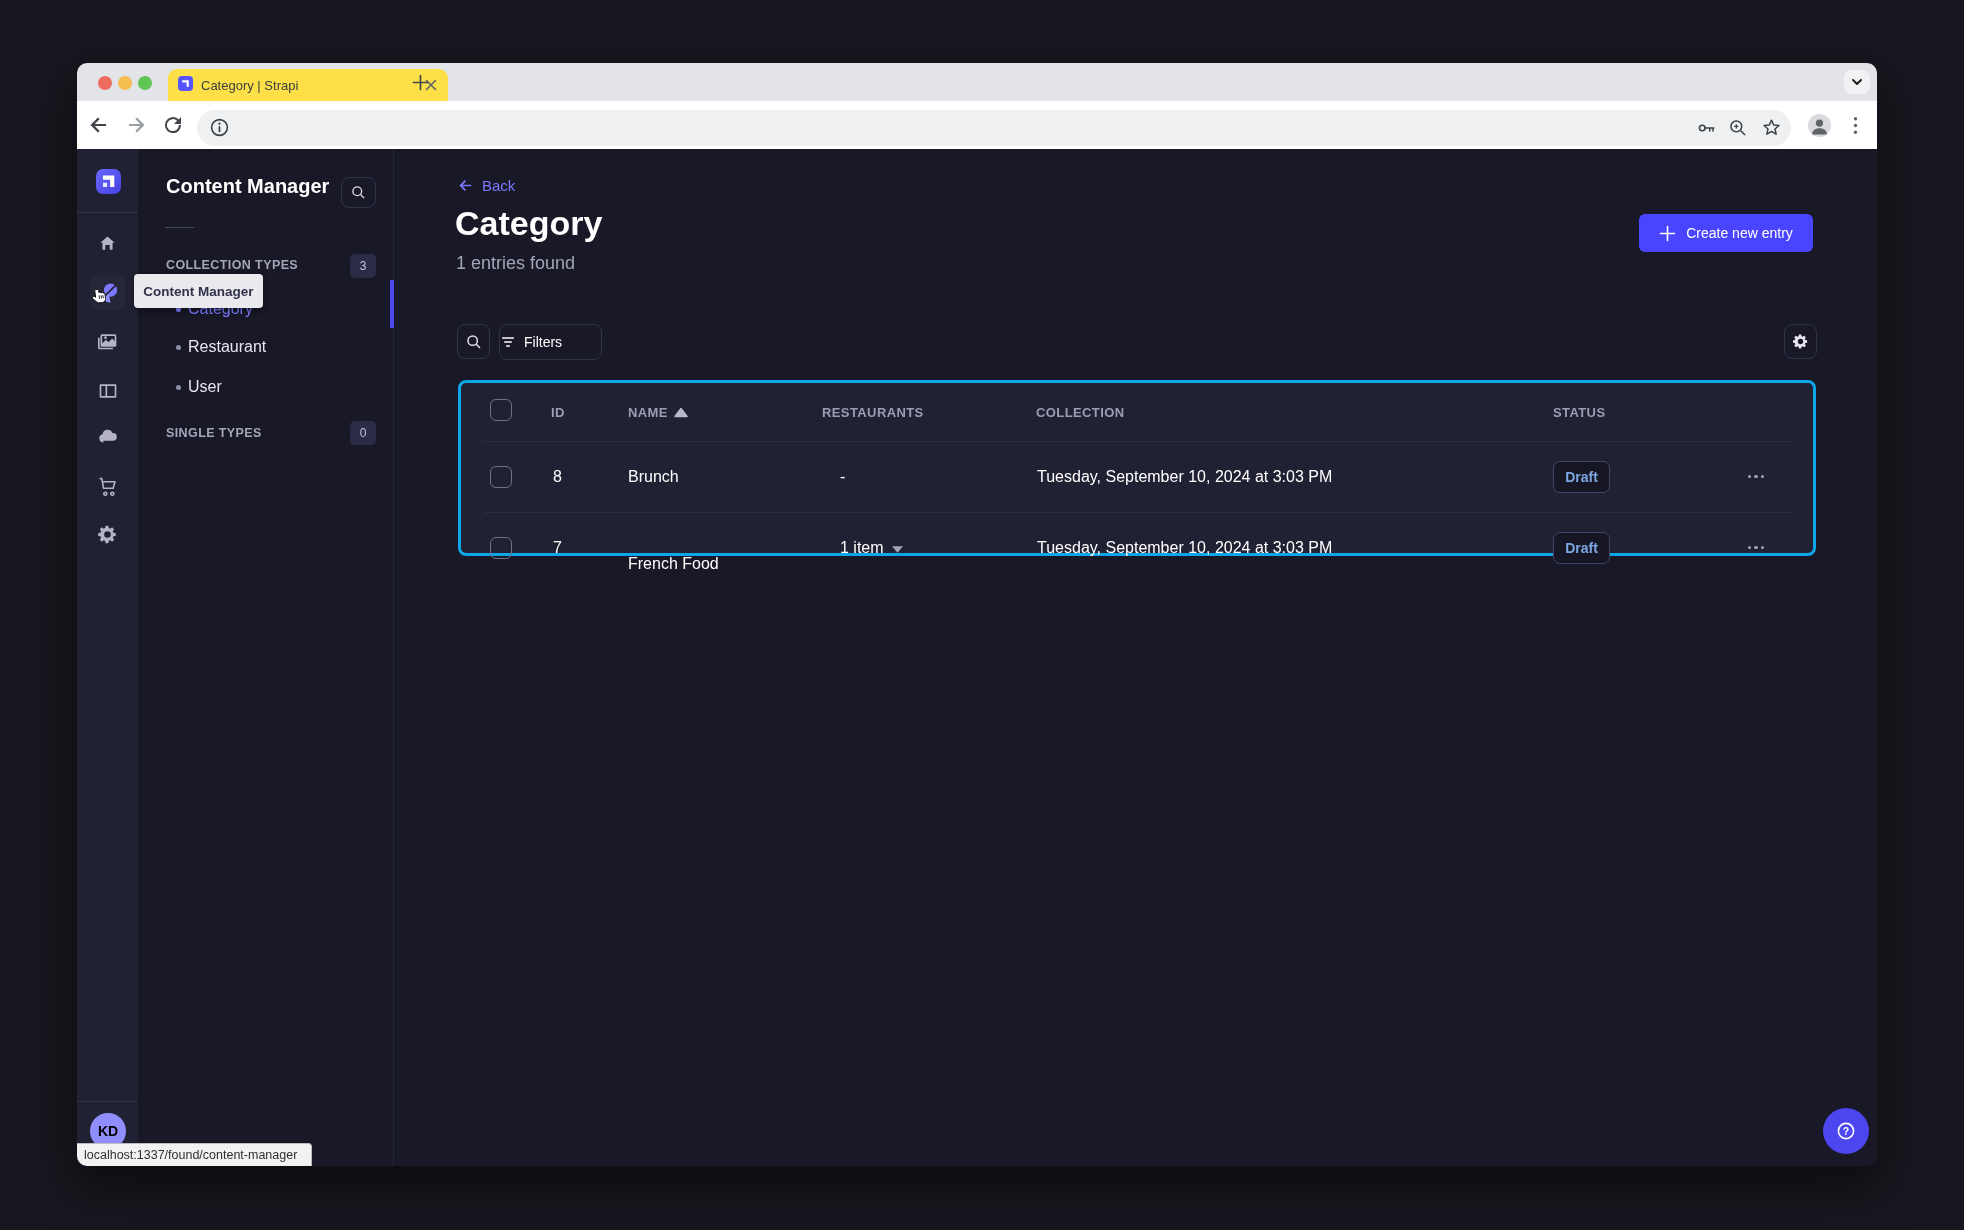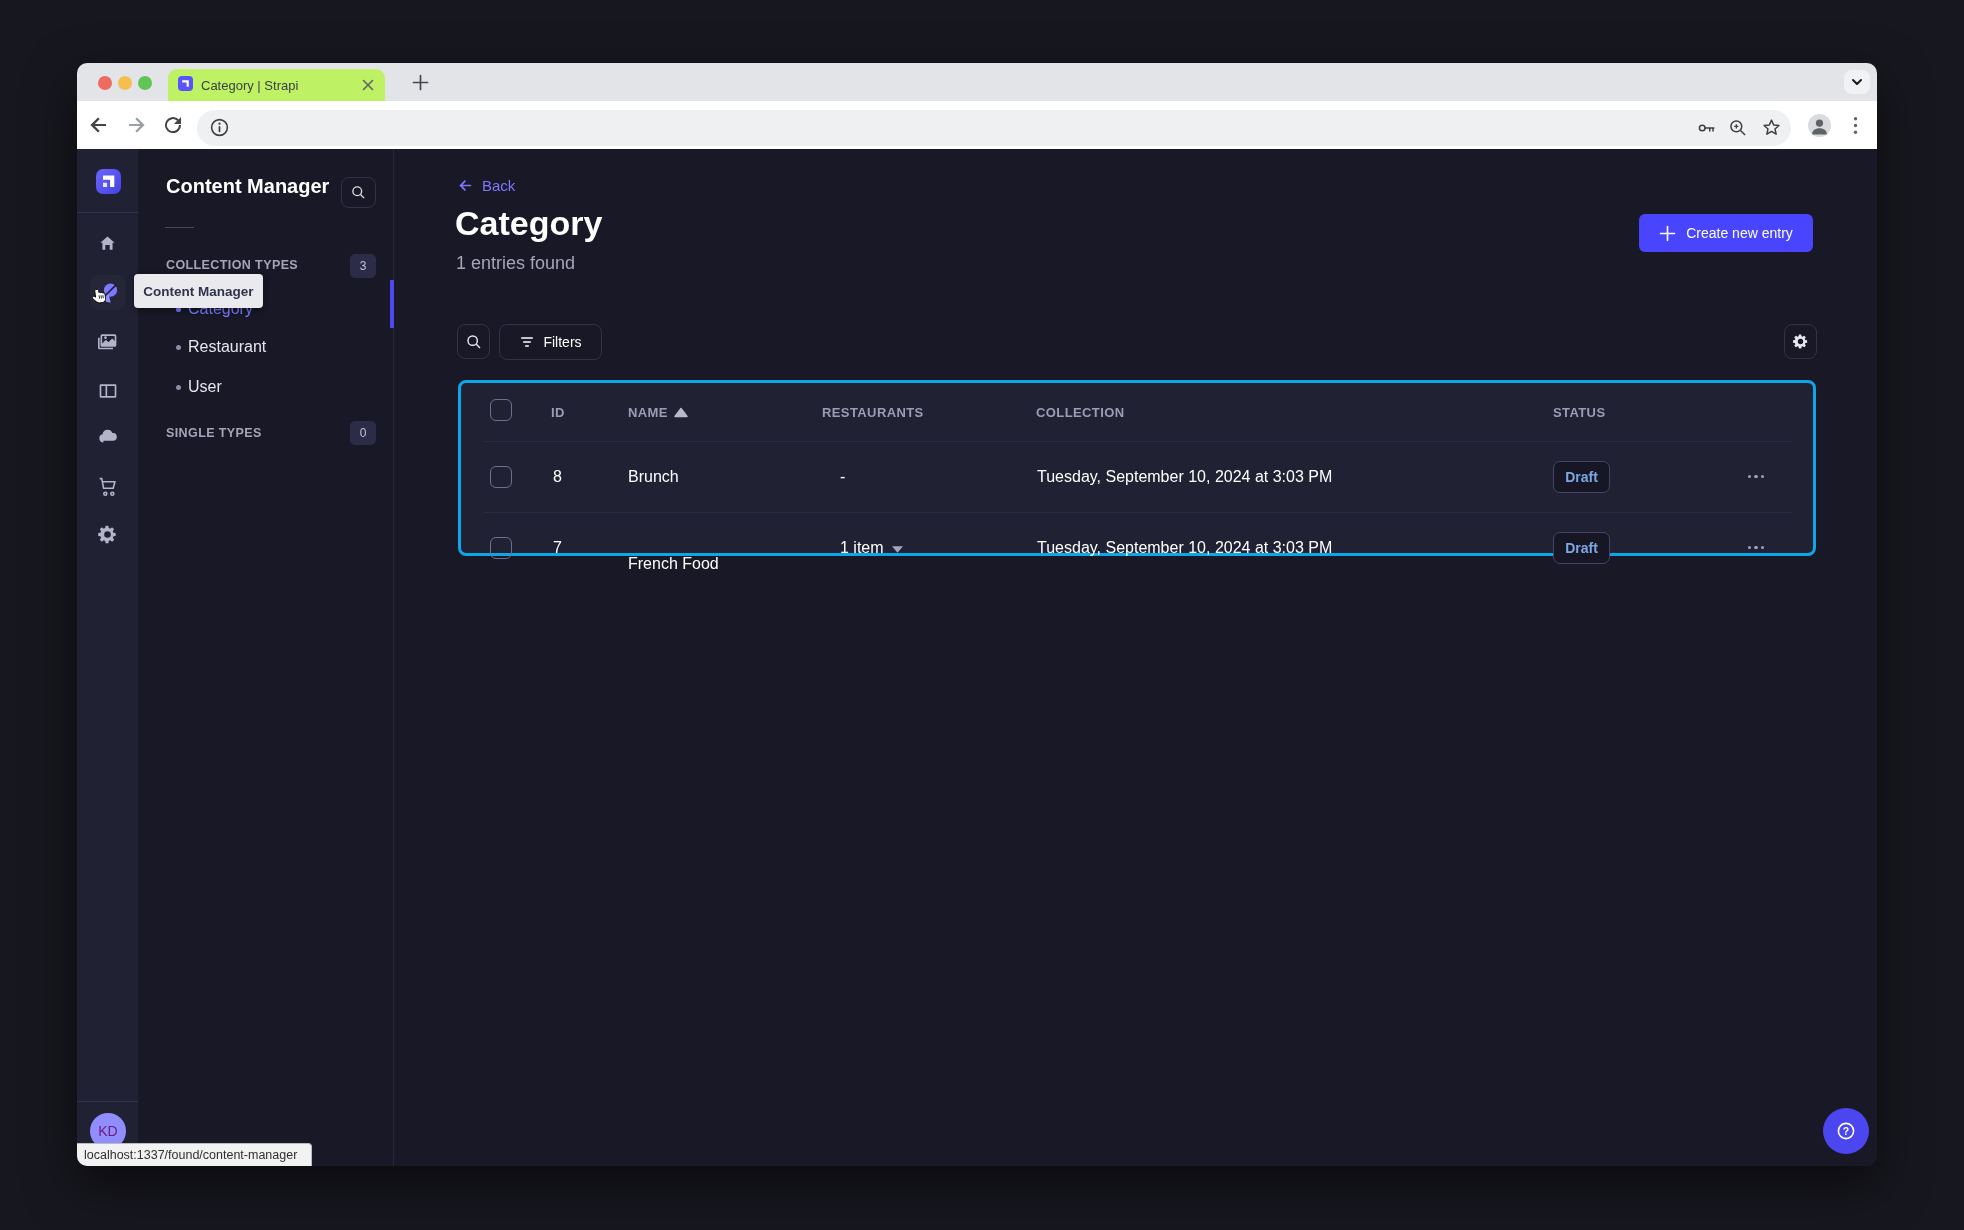--- a/index.html
+++ b/index.html
@@ -1,52 +1,52 @@
 <!DOCTYPE html>
 <html><head><meta charset="utf-8"><style>
 *{margin:0;padding:0;box-sizing:border-box}
 html,body{width:1964px;height:1230px;background:#17171f;font-family:"Liberation Sans",sans-serif;overflow:hidden}
 .abs{position:absolute}
 .win{position:absolute;left:77px;top:63px;width:1800px;height:1103px;border-radius:10px;overflow:hidden;background:#181826;box-shadow:0 18px 50px rgba(0,0,0,.55),inset -1px -1px 0 rgba(255,255,255,.06)}
 .tabstrip{position:absolute;left:0;top:0;width:100%;height:38px;background:#e2e4e8}
 .dot{position:absolute;width:14px;height:14px;border-radius:50%}
-.tab{position:absolute;left:91px;top:6px;width:217px;height:32px;background:#bef264;border-radius:9px 9px 0 0}
+.tab{position:absolute;left:91px;top:6px;width:280px;height:32px;background:#fde047;border-radius:9px 9px 0 0}
 .tabtitle{position:absolute;left:33px;top:9px;font-size:13px;color:#3c4043;white-space:nowrap}
 .favicon{position:absolute;left:10px;top:7px;width:15px;height:15px;border-radius:4px;background:#5753ff}
 .tabx{position:absolute;right:9px;top:8px;width:16px;height:16px;color:#5f6368}
 .newtab{position:absolute;left:335px;top:11px;width:17px;height:17px;color:#45494d}
 .tsbtn{position:absolute;right:7px;top:7px;width:26px;height:24px;border-radius:8px;background:#f1f2f4}
 .toolbar{position:absolute;left:0;top:38px;width:100%;height:48px;background:#fff}
 .pill{position:absolute;left:120px;top:9px;width:1594px;height:36px;border-radius:18px;background:#eef0f2}
 .urltxt{position:absolute;left:37px;top:9px;font-size:14.5px;color:#27292d;white-space:nowrap;letter-spacing:.1px}
 .page{position:absolute;left:0;top:86px;width:1800px;height:1017px;background:#181826}
 .rail{position:absolute;left:0;top:0;width:61px;height:1017px;background:#212134}
 .subnav{position:absolute;left:61px;top:0;width:256px;height:1017px;background:#181826;border-right:1px solid #262640}
 .logo{position:absolute;left:19px;top:20px;width:25px;height:25px;border-radius:7px;background:linear-gradient(135deg,#6a66ff,#4442e0)}
 .railsep{position:absolute;left:0;top:63px;width:61px;height:1px;background:#32324d}
 .railsep2{position:absolute;left:0;top:952px;width:61px;height:1px;background:#32324d}
 .navico{position:absolute;left:13px;width:35px;height:33px;display:flex;align-items:center;justify-content:center;color:#b4b3c7}
 .navact{background:#262639;border-radius:8px}
-.avatar{position:absolute;left:13px;top:964px;width:36px;height:36px;border-radius:50%;background:#908eff;display:flex;align-items:center;justify-content:center;font-size:14px;font-weight:normal;color:#701a75}
+.avatar{position:absolute;left:13px;top:964px;width:36px;height:36px;border-radius:50%;background:#908eff;display:flex;align-items:center;justify-content:center;font-size:14px;font-weight:bold;color:#000000}
 .snhead{position:absolute;left:28px;top:26px;font-size:20px;font-weight:bold;color:#fff}
 .snsearch{position:absolute;left:203px;top:28px;width:35px;height:31px;border:1px solid #32324d;border-radius:8px;display:flex;align-items:center;justify-content:center;color:#dcdce4}
 .sndiv{position:absolute;left:27px;top:78px;width:29px;height:1px;background:#454560}
 .snlabel{position:absolute;left:28px;font-size:12.5px;font-weight:bold;letter-spacing:.4px;color:#a5a5ba}
 .snbadge{position:absolute;left:212px;width:26px;height:24px;background:#2c2c48;border-radius:5px;color:#c2c2d6;font-size:12px;display:flex;align-items:center;justify-content:center}
 .snitem{position:absolute;left:50px;font-size:16px;color:#e6e6f0}
 .snbullet{position:absolute;left:38px;width:5px;height:5px;border-radius:50%;background:#8e8ea9}
 .scrollthumb{position:absolute;left:252px;top:131px;width:3.5px;height:48px;background:#4c48f2}
 .tooltip{position:absolute;left:57px;top:125px;width:129px;height:34px;background:#e9e9ee;border-radius:4px;box-shadow:0 2px 6px rgba(0,0,0,.4);display:flex;align-items:center;justify-content:center;font-size:13.5px;font-weight:bold;color:#32324d;z-index:30}
 .main{position:absolute;left:317px;top:0;width:1483px;height:1017px}
 .back{position:absolute;left:63px;top:28px;color:#7b79ff;font-size:15px;display:flex;align-items:center;gap:8px}
 .h1{position:absolute;left:61px;top:55px;font-size:34px;font-weight:bold;color:#fff}
 .sub{position:absolute;left:62px;top:104px;font-size:18px;color:#a5a5ba}
 .createbtn{position:absolute;left:1245px;top:65px;width:174px;height:38px;background:#4945ff;border-radius:6px;color:#fff;font-size:14px;display:flex;align-items:center;justify-content:center;gap:10px}
 .iconbtn{position:absolute;width:33px;height:35px;border:1px solid #32324d;border-radius:8px;display:flex;align-items:center;justify-content:center;color:#e6e6f0}
-.filtersbtn{position:absolute;left:105px;top:175px;width:103px;height:36px;border:1px solid #32324d;border-radius:8px;color:#fff;font-size:14px;display:flex;align-items:center;justify-content:center;gap:8px}
+.filtersbtn{position:absolute;left:105px;top:175px;width:103px;height:36px;border:1px solid #32324d;border-radius:8px;color:#fff;font-size:14px;display:flex;align-items:center;justify-content:flex-start;gap:8px}
 .table{position:absolute;left:64px;top:231px;width:1358px;height:176px;background:#212134;border-radius:8px;border:3px solid #0ea5e9}
 .th{position:absolute;font-size:13px;font-weight:bold;letter-spacing:.4px;color:#9c9cb5}
 .td{position:absolute;font-size:16px;color:#fff}
 .rowsep{position:absolute;left:23px;width:1308px;height:1px;background:#2b2b44}
 .cb{position:absolute;left:29px;width:22px;height:22px;border:1px solid #70708e;border-radius:6px}
 .draft{position:absolute;left:1092px;width:57px;height:32px;border:1px solid #44446a;border-radius:7px;background:#161624;color:#7da7e3;font-size:14px;font-weight:bold;display:flex;align-items:center;justify-content:center}
 .dots{position:absolute;left:1287px;width:20px;height:4px;display:flex;gap:3px}.dots i{width:3.4px;height:3.4px;border-radius:50%;background:#a0a0b8}
 .fab{position:absolute;left:1429px;top:959px;width:46px;height:46px;border-radius:50%;background:#4c46f0;display:flex;align-items:center;justify-content:center}
 .status{position:absolute;left:0px;top:994px;width:235px;height:23px;background:#f2f2f2;border:1px solid #bcbcbc;border-left:none;border-bottom:none;border-radius:0 4px 0 0;font-size:12.5px;color:#303030;display:flex;align-items:center;padding-left:7px}
 svg{display:block}

